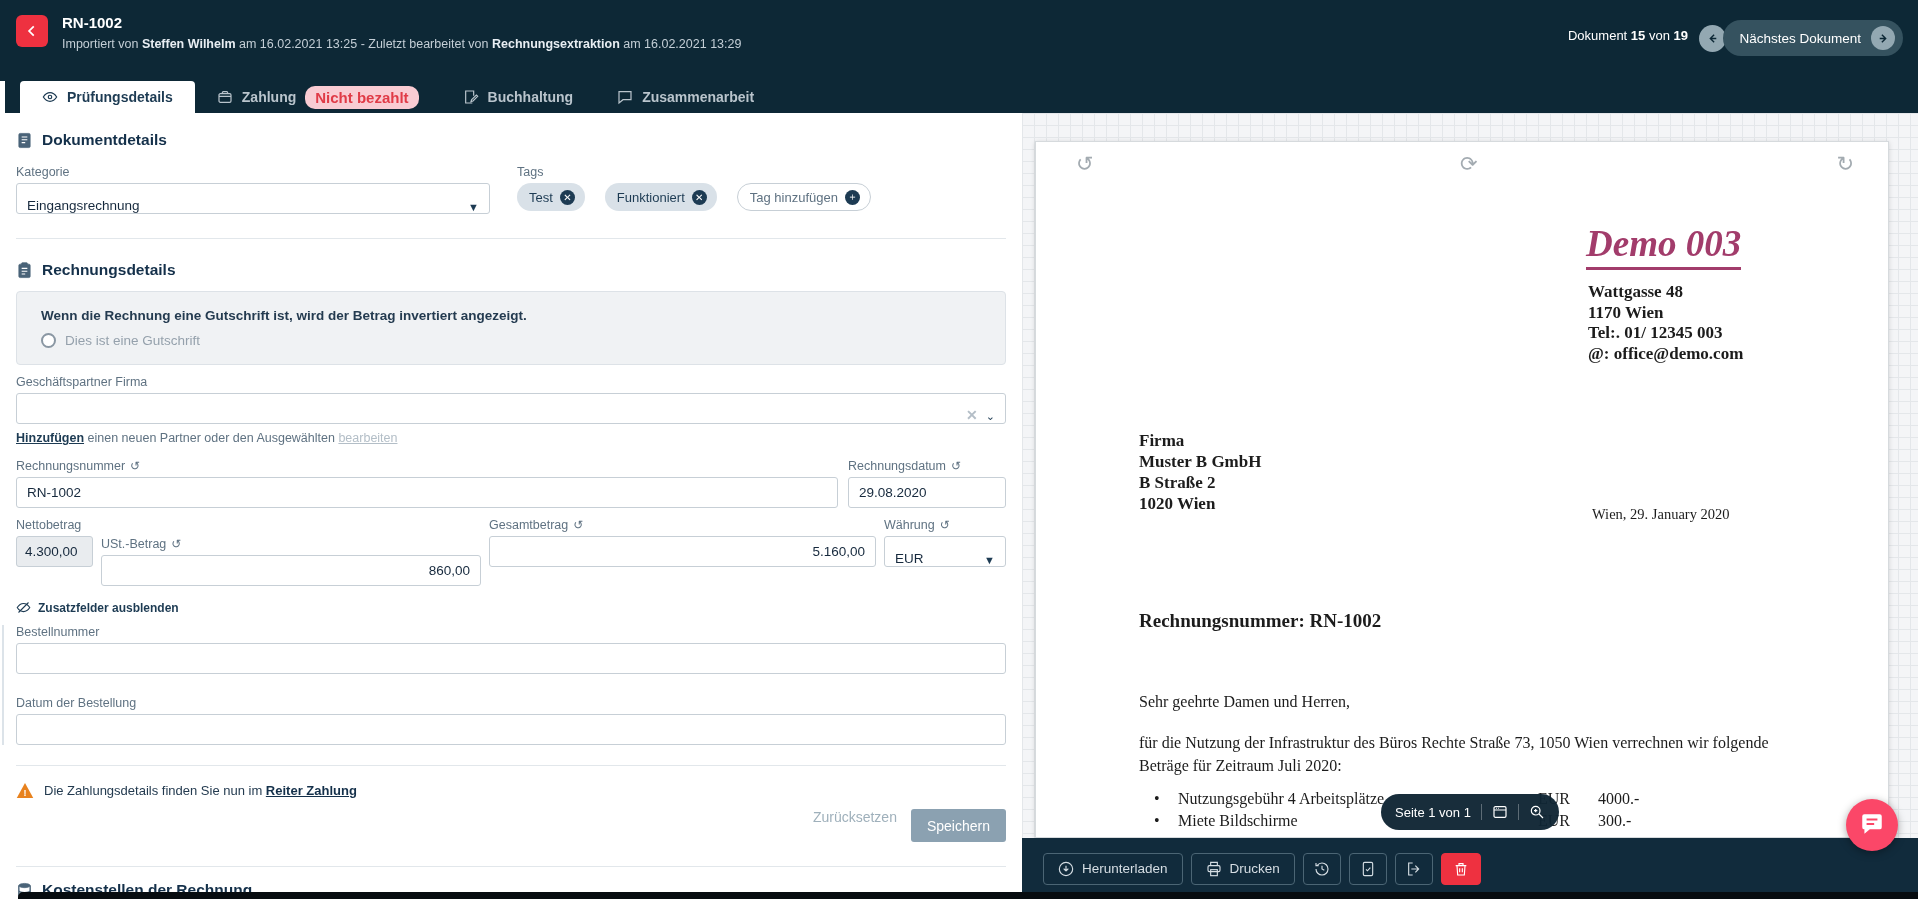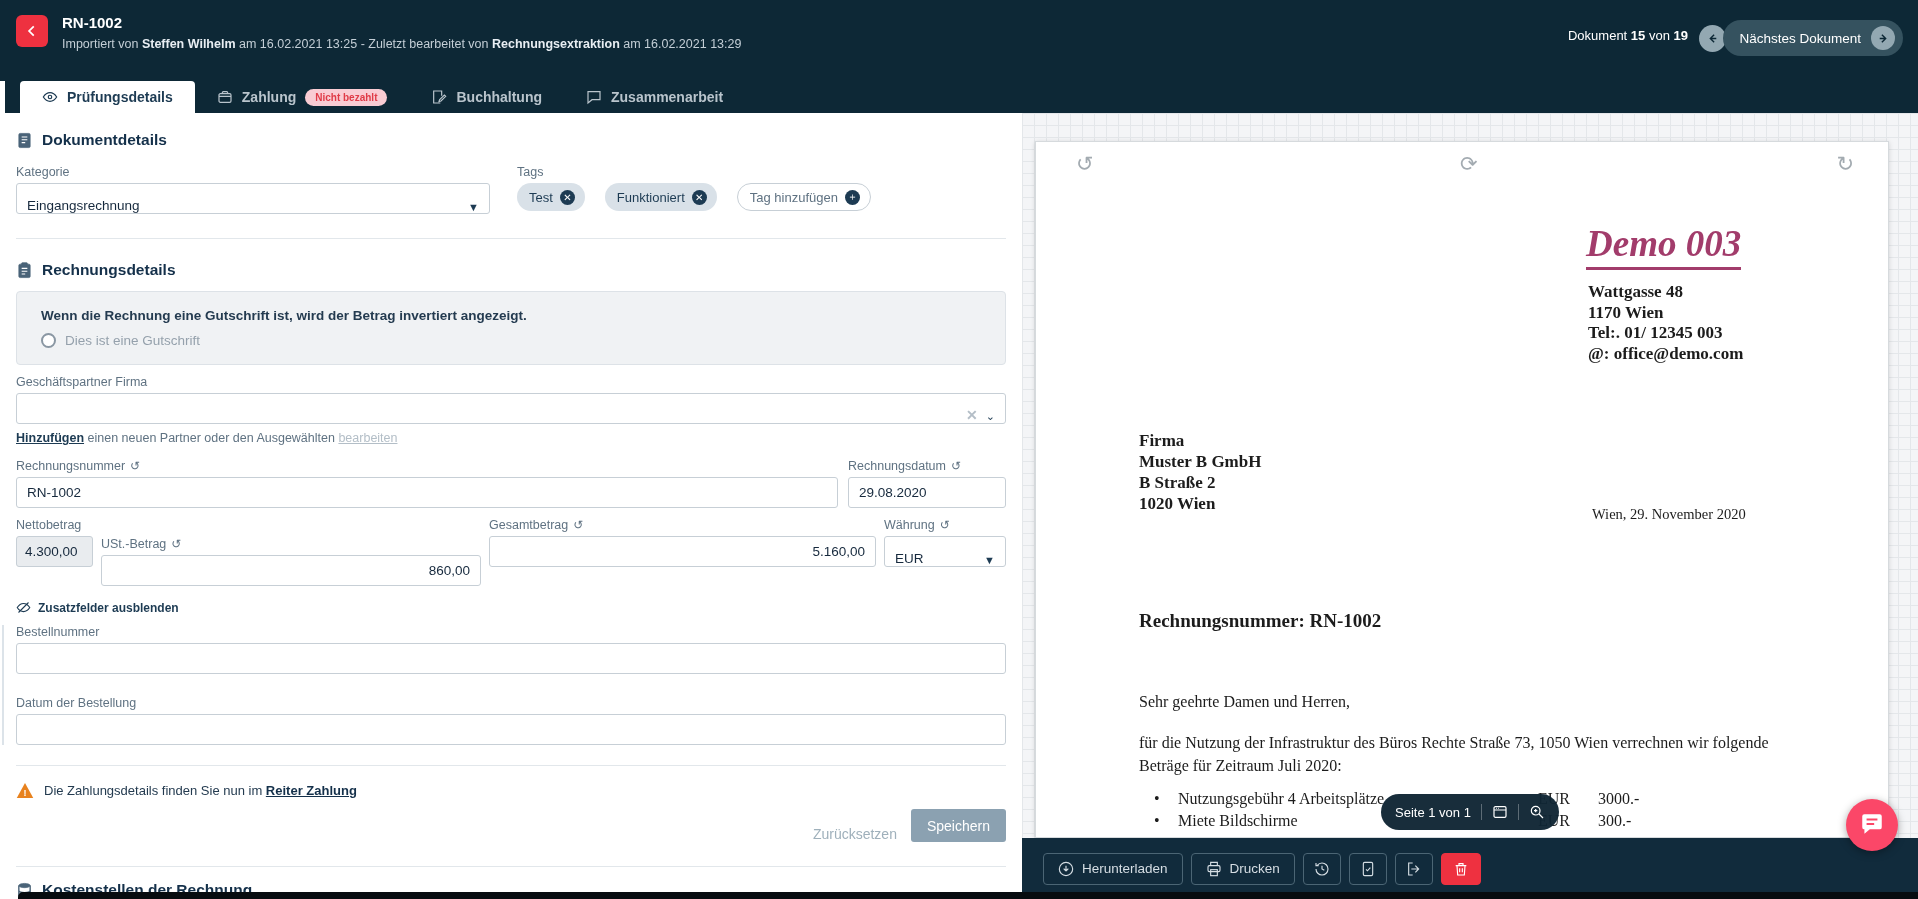--- a/index.html
+++ b/index.html
@@ -19,21 +19,21 @@
   .circle-btn svg, .next-btn .circ svg { width:13px; height:13px; stroke:#0d2836; stroke-width:2.6; fill:none; }
   .next-btn { position:absolute; right:15px; top:20px; height:36px; padding:0 8px 0 16px; border-radius:18px; background:#35525f; color:#fff; font-size:13.5px; display:flex; align-items:center; gap:10px; cursor:pointer; }
   .next-btn .circ { width:24px; height:24px; border-radius:50%; background:#93a8b2; display:flex; align-items:center; justify-content:center; }
 
   
   .tabbar { position:absolute; left:5px; top:81px; width:1918px; height:32px; background:#0d2836; display:flex; align-items:flex-end; }
   .tab { height:32px; display:flex; align-items:center; gap:9px; padding:0 22px; color:#b9c4cc; font-size:14px; font-weight:700; cursor:pointer; }
   .tab svg { width:16px; height:16px; stroke:#b9c4cc; fill:none; stroke-width:1.8; }
   .tab.active { background:#fff; color:#1d3b53; border-radius:4px 4px 0 0; margin-left:15px; }
   .tab.active svg { stroke:#1d3b53; }
-  .badge { background:#f9ccd3; color:#e03b47; font-size:10px; font-weight:700; padding:3px 10px; border-radius:10px; }
+  .badge { background:#f9ccd3; color:#e03b47; font-size:15px; font-weight:700; padding:3px 10px; border-radius:10px; }
 
   
   .form-panel { position:absolute; left:0; top:113px; width:1022px; height:786px; background:#fff; padding:18px 16px 0 16px; overflow:hidden; }
   .sec-head { display:flex; align-items:center; gap:9px; color:#14304a; font-size:15.5px; font-weight:700; }
   .sec-head svg { width:17px; height:17px; fill:#4a6378; stroke:#4a6378; }
   .lbl { font-size:12.5px; color:#5f7282; margin-bottom:4px; display:flex; align-items:center; gap:5px; }
   .hist { color:#5f7282; font-size:12px; cursor:pointer; }
   .inp { width:100%; height:31px; border:1px solid #c7cfd6; border-radius:3px; padding:0 10px; font-size:13.5px; color:#16293d; font-family:"Liberation Sans",sans-serif; background:#fff; }
   .inp.right { text-align:right; }
   .selbox { height:31px; border:1px solid #c7cfd6; border-radius:3px; padding:0 10px; font-size:13.5px; color:#16293d; display:flex; align-items:flex-end; background:#fff; cursor:pointer; }
@@ -51,21 +51,21 @@
   .radio { width:15px; height:15px; border:2px solid #8a97a3; border-radius:50%; background:#fff; cursor:pointer; }
   .hint { font-size:12.5px; color:#5f7282; margin-top:7px; }
   .hint a.add { color:#1d3b53; font-weight:700; text-decoration:underline; cursor:pointer; }
   .hint a.edit { color:#b3bec7; text-decoration:underline; cursor:pointer; }
   .netbox { height:31px; background:#e9ecef; border:1px solid #c7cfd6; border-radius:3px; display:flex; align-items:center; padding:0 8px; font-size:13.5px; color:#16293d; }
   .toggle-extra { display:flex; align-items:center; gap:7px; margin-top:14px; color:#1d3b53; font-size:12px; font-weight:700; cursor:pointer; }
   .toggle-extra svg { width:15px; height:15px; stroke:#1d3b53; fill:none; stroke-width:1.8; }
   .extra-group { border-left:2px solid #dce3e9; padding-left:12px; margin-left:-14px; margin-top:10px; }
   .warn-row { display:flex; align-items:center; gap:10px; margin-top:16px; font-size:13px; color:#243b50; }
   .warn-row a { color:#14304a; font-weight:700; text-decoration:underline; cursor:pointer; }
-  .btn-row { display:flex; justify-content:flex-end; align-items:flex-end; gap:14px; margin-top:10px; }
+  .btn-row { display:flex; justify-content:flex-end; align-items:flex-start; gap:14px; margin-top:10px; }
   .btn-reset { color:#9fb0bb; font-size:14px; background:none; border:none; cursor:pointer; font-family:"Liberation Sans",sans-serif; }
   .btn-save { background:#8ba1b1; color:#fff; font-size:14px; border:none; border-radius:3px; height:33px; padding:9px 16px; cursor:pointer; font-family:"Liberation Sans",sans-serif; }
 
   
   .preview-panel { position:absolute; left:1022px; top:113px; width:896px; height:786px;
     background:#f4f5f7;
     background-image:linear-gradient(#e4e7ea 1px,transparent 1px),linear-gradient(90deg,#e4e7ea 1px,transparent 1px);
     background-size:12px 12px; }
   .page { position:absolute; left:13px; top:28px; width:854px; height:697px; background:#fff; border:1px solid #d6dadd; box-shadow:0 1px 5px rgba(0,0,0,.15); font-family:"Liberation Serif",serif; color:#1c1c1c; }
   .rot { position:absolute; top:12px; font-size:21px; color:#a3abb1; cursor:pointer; line-height:1; }
@@ -338,30 +338,30 @@
         <div>1170 Wien</div>
         <div>Tel:. 01/ 12345 003</div>
         <div>@: office@demo.com</div>
       </div>
       <div class="doc-recipient">
         <div>Firma</div>
         <div>Muster B GmbH</div>
         <div>B Straße 2</div>
         <div>1020 Wien</div>
       </div>
-      <div class="doc-date">Wien, 29. November 2020</div>
+      <div class="doc-date">Wien, 29. January 2020</div>
       <div class="doc-invno">Rechnungsnummer: RN-1002</div>
       <div class="doc-salut">Sehr geehrte Damen und Herren,</div>
       <div class="doc-body">für die Nutzung der Infrastruktur des Büros Rechte Straße 73, 1050 Wien verrechnen wir folgende Beträge für Zeitraum Juli 2020:</div>
       <div class="doc-items">
         <div class="doc-item">
           <span class="bullet">•</span>
           <span class="txt">Nutzungsgebühr 4 Arbeitsplätze</span>
           <span class="cur">EUR</span>
-          <span>3000.-</span>
+          <span>4000.-</span>
         </div>
         <div class="doc-item">
           <span class="bullet">•</span>
           <span class="txt">Miete Bildschirme</span>
           <span class="cur">EUR</span>
           <span>300.-</span>
         </div>
       </div>
     </div>
 

